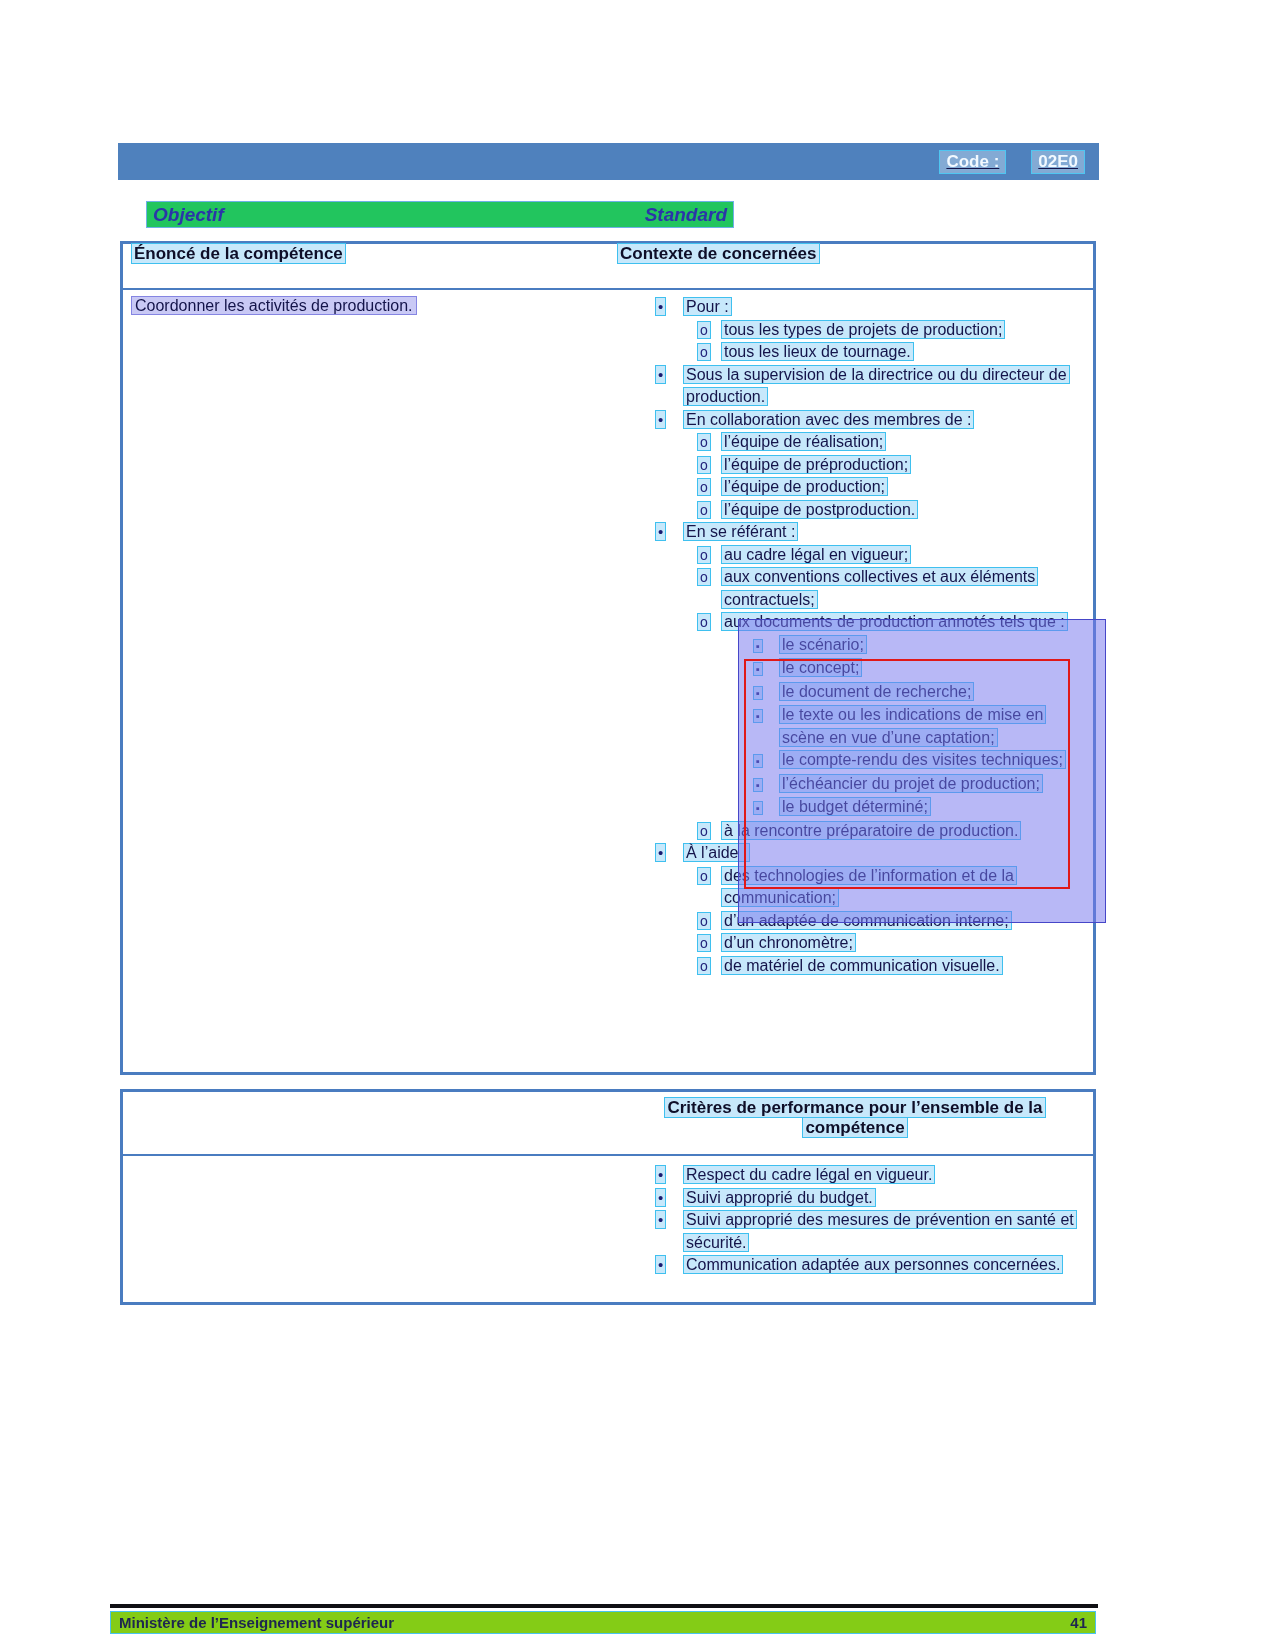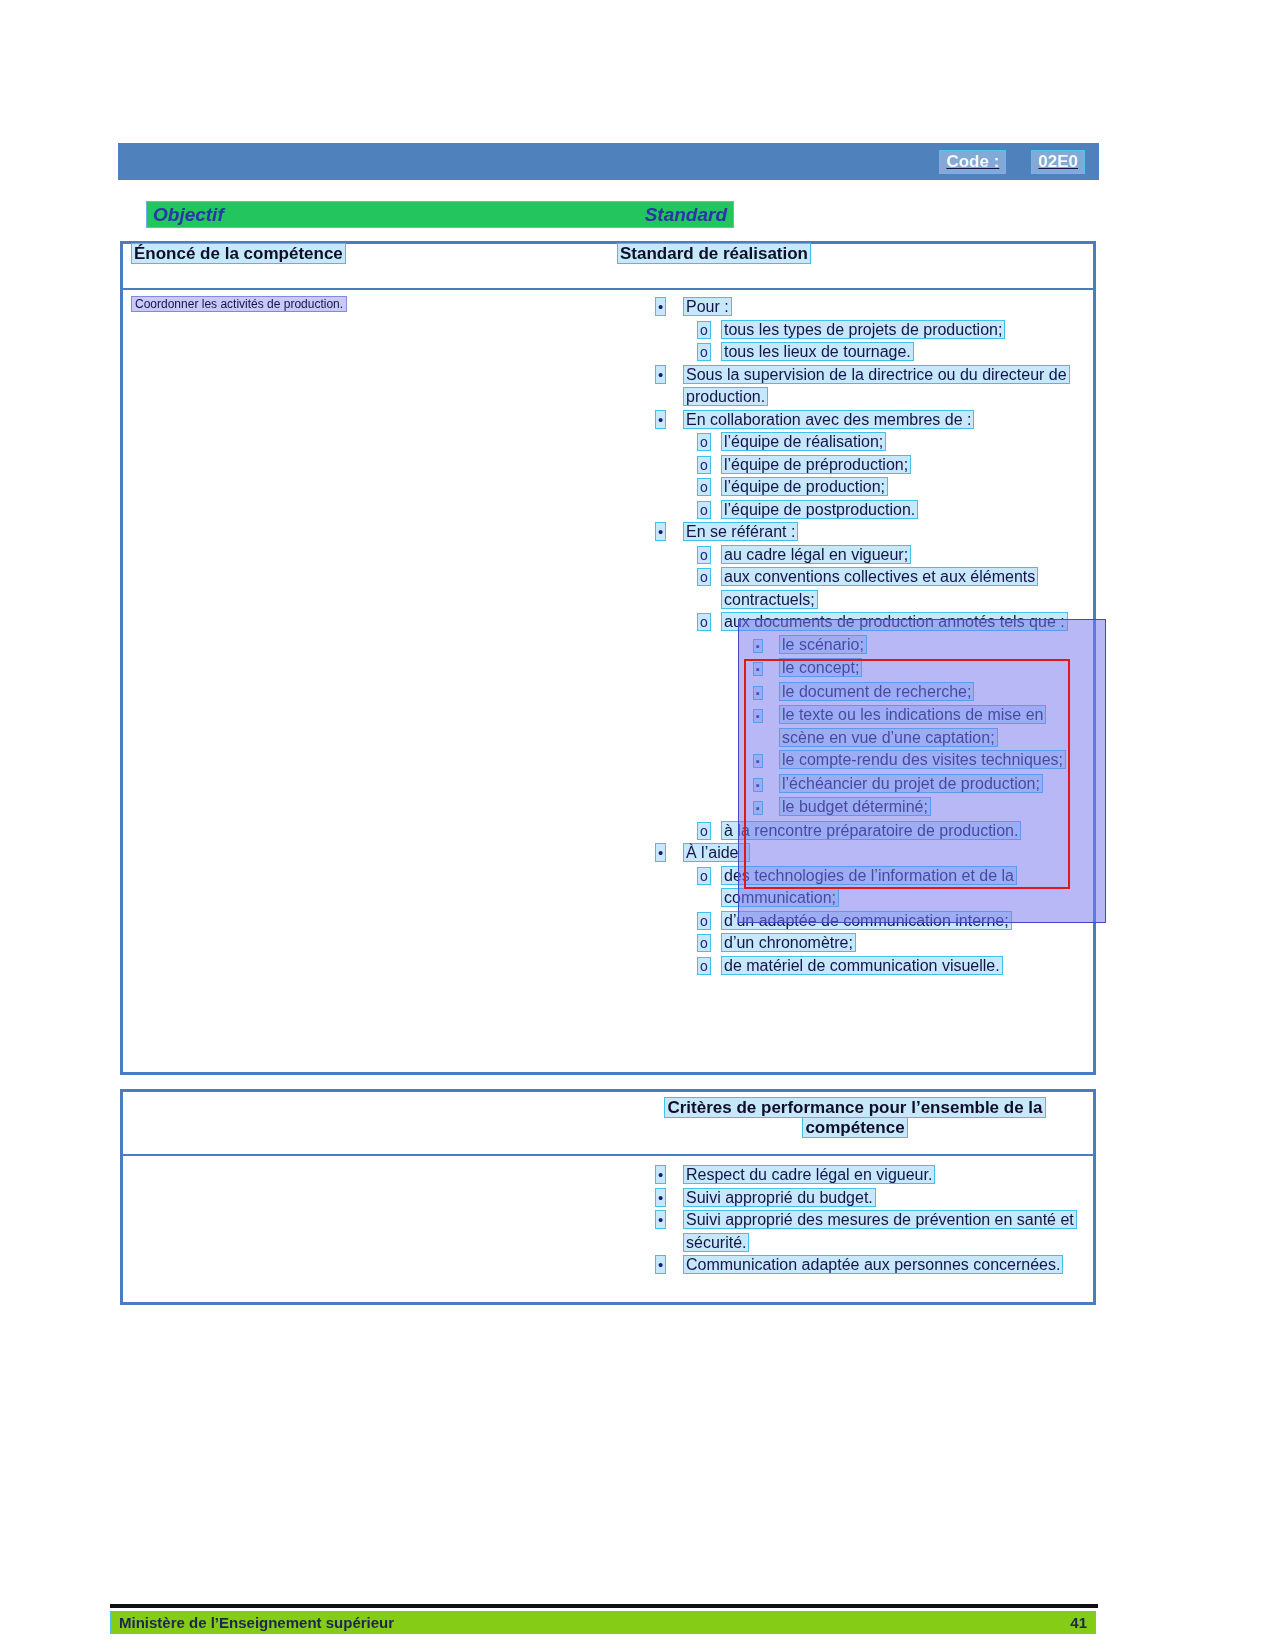--- a/index.html
+++ b/index.html
@@ -27,21 +27,21 @@
 
   
   .tbl{position:absolute;left:120px;width:976px;border:3px solid #4a7cc0;box-sizing:border-box;background:#ffffff;}
   .tbl1{top:241px;height:834px;}
   .tbl2{top:1089px;height:216px;}
   .tbl-header{display:flex;align-items:flex-start;border-bottom:2px solid #4a7cc0;height:44px;}
   .th{font-weight:bold;font-size:17px;color:#0e0e28;}
   .col-left{width:494px;box-sizing:border-box;padding-left:8px;flex:0 0 auto;}
   .col-right{flex:1;box-sizing:border-box;}
   .tbl-body{display:flex;align-items:flex-start;}
-  .body-left{width:494px;box-sizing:border-box;padding:7px 10px 0 8px;flex:0 0 auto;font-size:12px;}
+  .body-left{width:494px;box-sizing:border-box;padding:7px 10px 0 8px;flex:0 0 auto;font-size:16px;}
   .body-right{flex:1;box-sizing:border-box;padding:6px 12px 0 0;}
 
   
   .item{display:flex;align-items:flex-start;font-size:16px;line-height:22.5px;color:#14144a;}
   .l1{padding-left:38px;}
   .l2{padding-left:80px;}
   .l3{padding-left:136px;}
   .l1 > .b{width:28px;flex:0 0 auto;}
   .l2 > .b{width:24px;flex:0 0 auto;}
   .l3 > .b{width:26px;flex:0 0 auto;}
@@ -83,21 +83,21 @@
     <span class="title">Objectif</span>
     <span class="title">Standard</span>
   </div>
 
   <div class="tbl tbl1">
     <div class="tbl-header">
       <div class="col-left">
         <span class="hl th">Énoncé de la compétence</span>
       </div>
       <div class="col-right">
-        <span class="hl th">Standard de réalisation</span>
+        <span class="hl th">Contexte de concernées</span>
       </div>
     </div>
     <div class="tbl-body">
       <div class="body-left">
         <span class="hlv">Coordonner les activités de production.</span>
       </div>
       <div class="body-right">
 
         <div class="item l1">
           <span class="b"><span class="hl glyph1">•</span></span>

